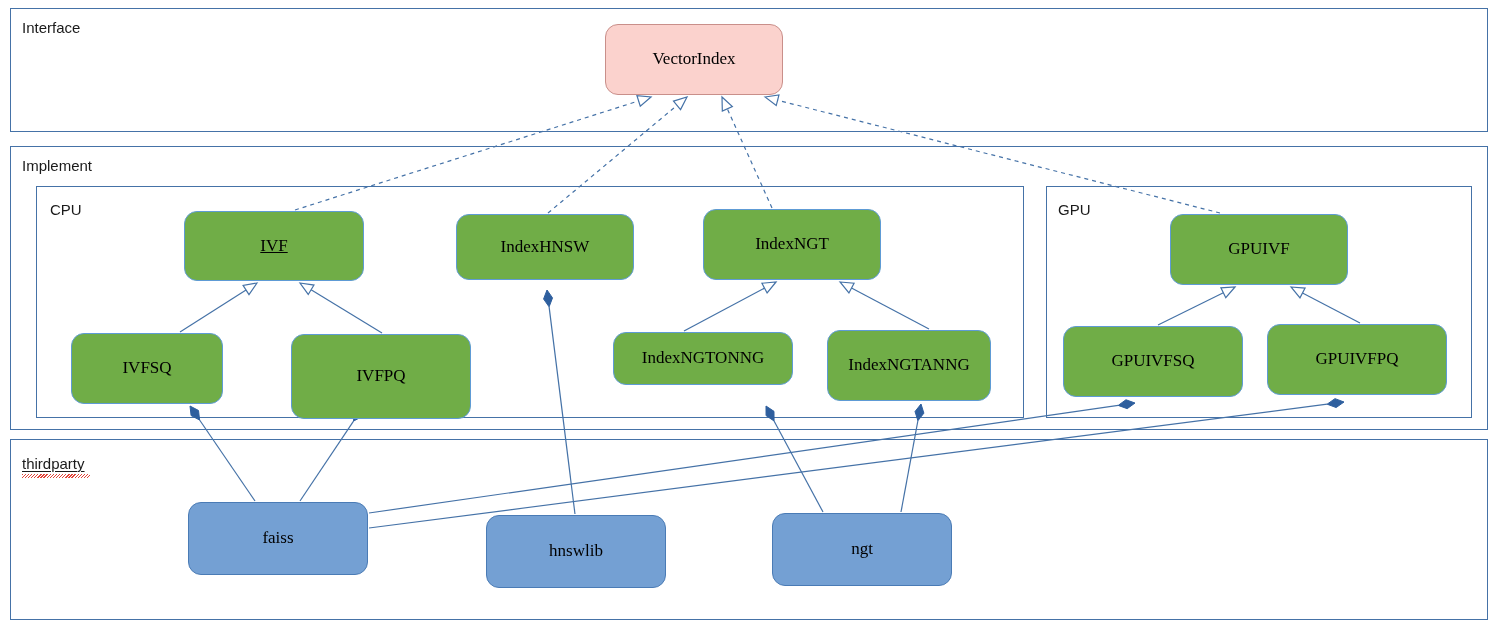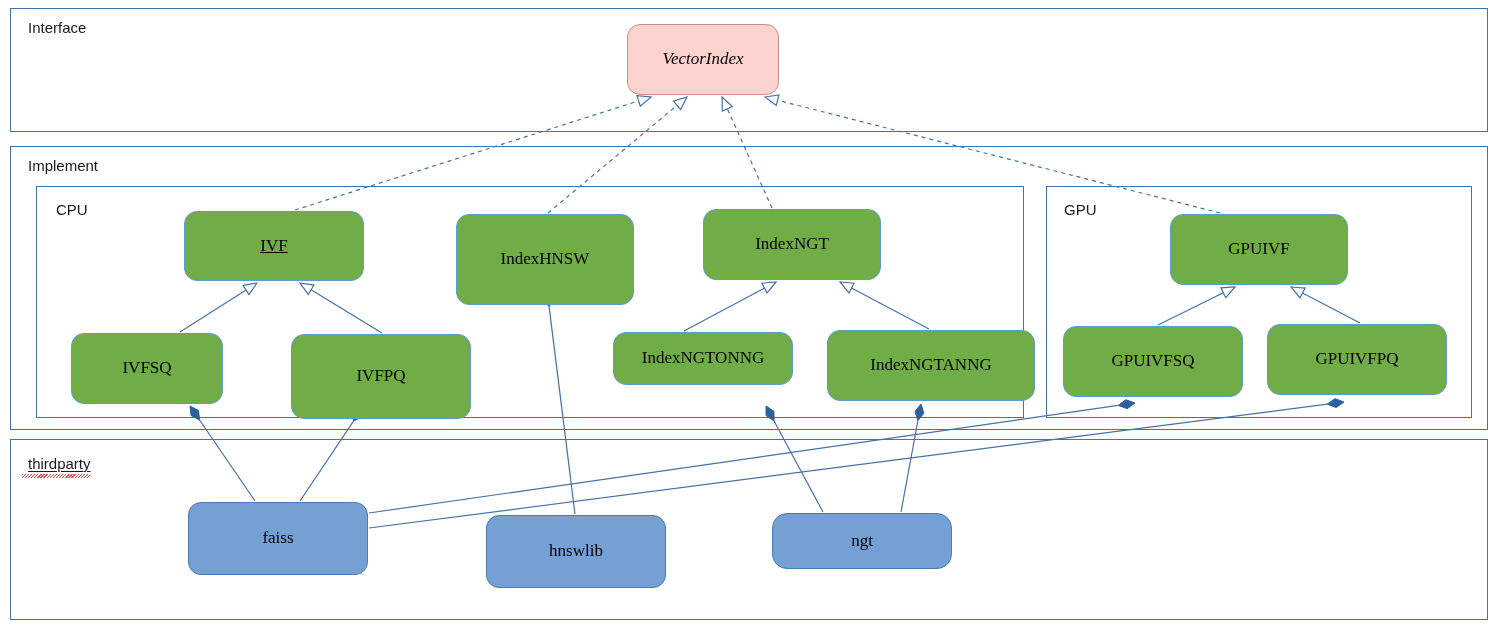--- a/index.html
+++ b/index.html
@@ -23,21 +23,20 @@
     background: transparent;
     box-sizing: border-box;
   }
   .container-label {
     position: absolute;
     font-family: "Liberation Sans", sans-serif;
     font-size: 15px;
     color: #1a1a1a;
     white-space: nowrap;
     line-height: 1;
-    margin-left: 6px;
   }
   .container-label.misspelled {
     text-decoration: underline;
     text-decoration-color: #1a1a1a;
     text-decoration-thickness: 1px;
     text-underline-offset: 2px;
   }
   .squiggle {
     position: absolute;
     height: 4px;
@@ -158,57 +157,57 @@
       <div class="container-label" style="left: 22px; top: 158px;">Implement</div>
       <div class="container-box" style="left: 36px; top: 186px; width: 988px; height: 232px;"></div>
       <div class="container-label" style="left: 50px; top: 202px;">CPU</div>
       <div class="container-box" style="left: 1046px; top: 186px; width: 426px; height: 232px;"></div>
       <div class="container-label" style="left: 1058px; top: 202px;">GPU</div>
       <div class="container-box" style="left: 10px; top: 439px; width: 1478px; height: 181px;"></div>
       <div class="container-label misspelled" style="left: 22px; top: 456px;">thirdparty</div>
       <div class="squiggle" style="left: 22px; top: 474px; width: 68px;"></div>
     </div>
   <div id="nodes-layer">
-      <div class="node iface" style="left: 627px; top: 24px; width: 152px; height: 71px; font-style: italic;">
+      <div class="node iface" style="left: 605px; top: 24px; width: 178px; height: 71px;">
         <span>VectorIndex</span>
       </div>
       <div class="node impl" style="left: 184px; top: 211px; width: 180px; height: 70px; text-decoration: underline;">
         <span>IVF</span>
       </div>
-      <div class="node impl" style="left: 456px; top: 214px; width: 178px; height: 91px; align-items: center;">
+      <div class="node impl" style="left: 456px; top: 214px; width: 178px; height: 66px; align-items: center;">
         <span>IndexHNSW</span>
       </div>
       <div class="node impl" style="left: 703px; top: 209px; width: 178px; height: 71px;">
         <span>IndexNGT</span>
       </div>
       <div class="node impl" style="left: 1170px; top: 214px; width: 178px; height: 71px;">
         <span>GPUIVF</span>
       </div>
       <div class="node impl" style="left: 71px; top: 333px; width: 152px; height: 71px;">
         <span>IVFSQ</span>
       </div>
       <div class="node impl" style="left: 291px; top: 334px; width: 180px; height: 85px;">
         <span>IVFPQ</span>
       </div>
       <div class="node impl" style="left: 613px; top: 332px; width: 180px; height: 53px;">
         <span>IndexNGTONNG</span>
       </div>
-      <div class="node impl" style="left: 827px; top: 330px; width: 208px; height: 71px;">
+      <div class="node impl" style="left: 827px; top: 330px; width: 164px; height: 71px;">
         <span>IndexNGTANNG</span>
       </div>
       <div class="node impl" style="left: 1063px; top: 326px; width: 180px; height: 71px; justify-content: center;">
         <span>GPUIVFSQ</span>
       </div>
       <div class="node impl" style="left: 1267px; top: 324px; width: 180px; height: 71px; align-items: center;">
         <span>GPUIVFPQ</span>
       </div>
       <div class="node third" style="left: 188px; top: 502px; width: 180px; height: 73px;">
         <span>faiss</span>
       </div>
       <div class="node third" style="left: 486px; top: 515px; width: 180px; height: 73px;">
         <span>hnswlib</span>
       </div>
-      <div class="node third" style="left: 772px; top: 513px; width: 180px; height: 56px; border-radius: 15px;">
+      <div class="node third" style="left: 772px; top: 513px; width: 180px; height: 73px;">
         <span>ngt</span>
       </div>
     </div>
 
 </div>
 
 </body></html>

